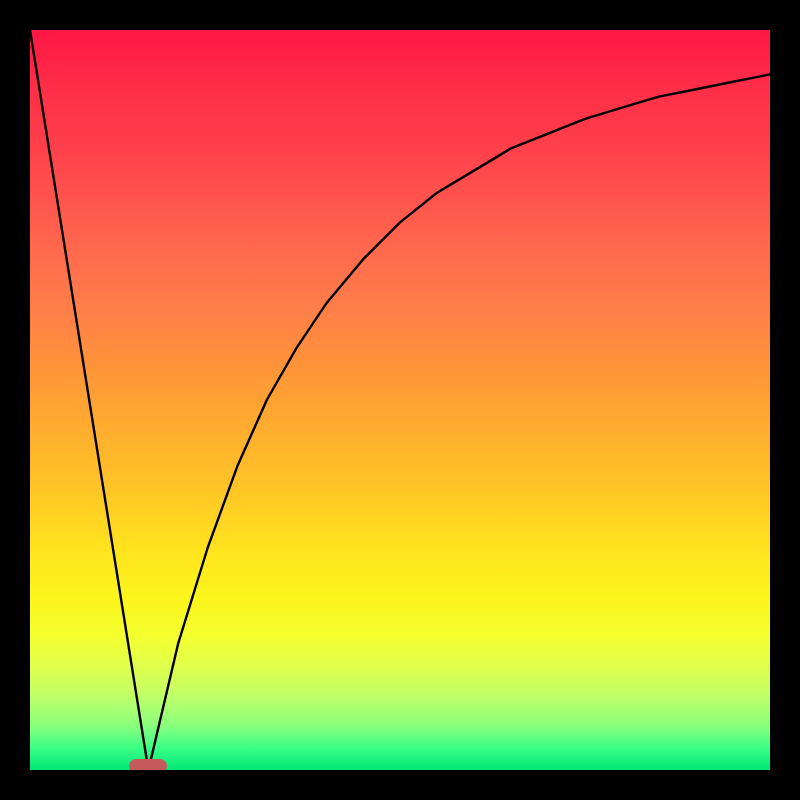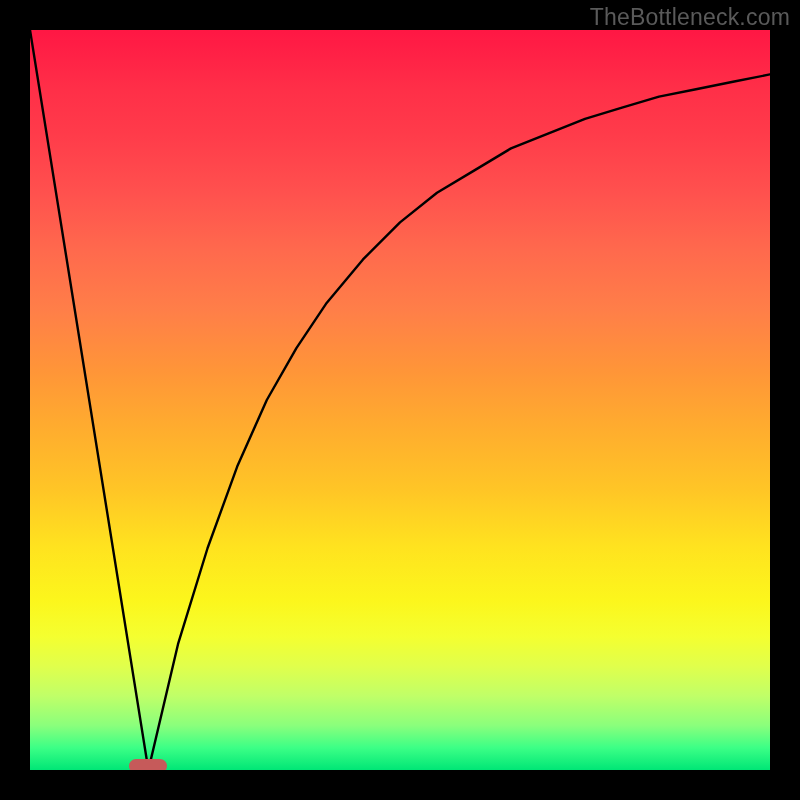--- a/index.html
+++ b/index.html
@@ -76,14 +76,13 @@
 
   <div class="plot-area">
 
     <svg class="curve-svg" viewBox="0 0 740 740" preserveAspectRatio="none">
       <path id="curve-path" fill="none" stroke="#000" stroke-width="2.4" stroke-linecap="round" stroke-linejoin="round" d="M0.0 0.0 L118.4 740.0 L148.0 614.2 L177.6 518.0 L207.2 436.6 L236.8 370.0 L266.4 318.2 L296.0 273.8 L333.0 229.4 L370.0 192.4 L407.0 162.8 L444.0 140.6 L481.0 118.4 L518.0 103.6 L555.0 88.8 L592.0 77.7 L629.0 66.6 L666.0 59.2 L703.0 51.8 L740.0 44.4"></path>
     </svg>
 
     <div class="marker" id="marker" style="left: 118.4px; top: 736px;"></div>
   </div>
 
-  <div class="watermark">TheBottleneck.com</div>
 </div>
 
 </body></html>

